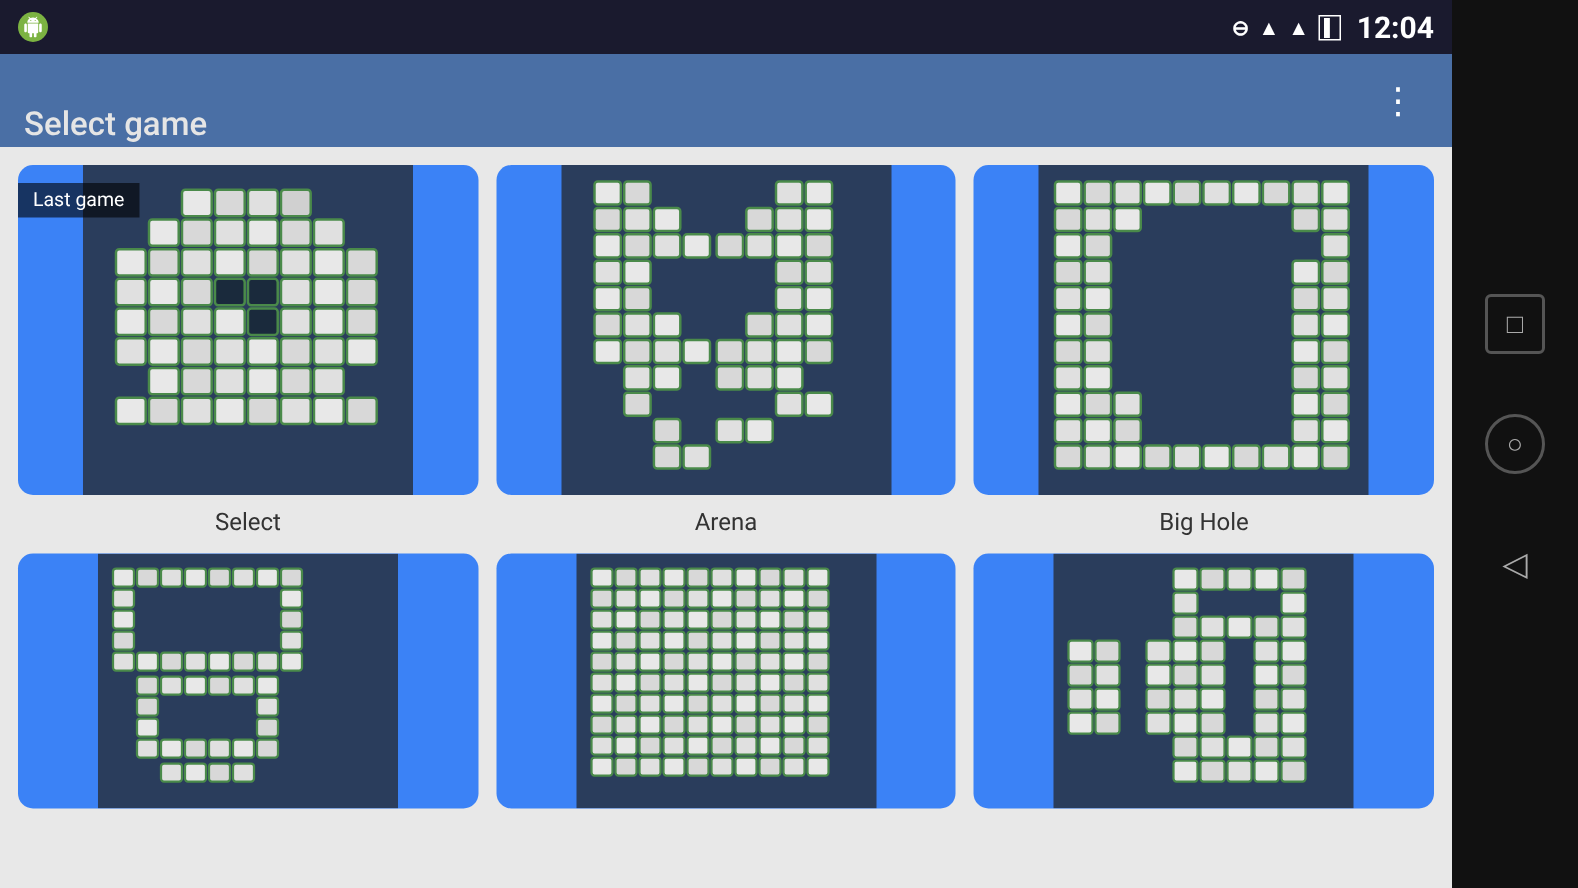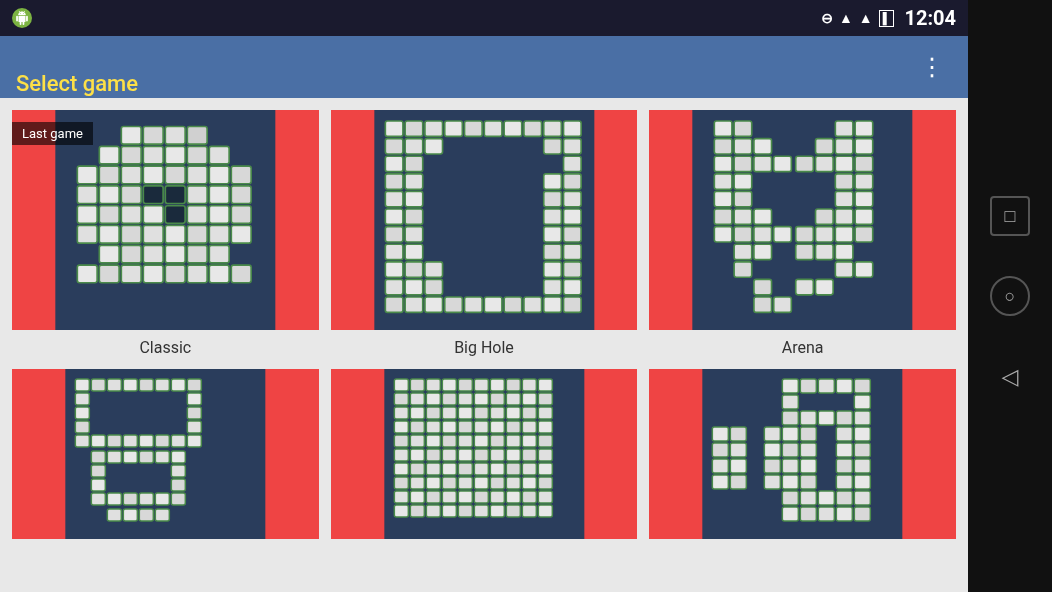--- a/index.html
+++ b/index.html
@@ -68,21 +68,21 @@
       background: #4a6fa5;
       height: 62px;
       display: flex;
       align-items: center;
       justify-content: space-between;
       padding: 0 16px;
       flex-shrink: 0;
     }
 
     .app-bar-title {
-      color: #fde047;
+      color: #e5e5e5;
       font-size: 22px;
       font-weight: 500;
       margin-top: 32px;
     }
 
     .more-icon {
       color: white;
       font-size: 24px;
       cursor: pointer;
       padding: 8px;
@@ -105,22 +105,22 @@
     .game-item {
       display: flex;
       flex-direction: column;
       align-items: center;
       cursor: pointer;
     }
 
     .game-thumbnail {
       width: 100%;
       height: 220px;
-      background: #ef4444;
-      border-radius: 0;
+      background: #3b82f6;
+      border-radius: 10px;
       overflow: hidden;
       position: relative;
     }
 
     .game-thumbnail.bottom-row {
       height: 170px;
     }
 
     .game-label {
       font-size: 16px;
@@ -273,21 +273,91 @@
             <rect x="20" y="141" width="18" height="16" rx="2" fill="#e8e8e8" stroke="#4a8a4a" stroke-width="1.5"></rect>
             <rect x="40" y="141" width="18" height="16" rx="2" fill="#d8d8d8" stroke="#4a8a4a" stroke-width="1.5"></rect>
             <rect x="60" y="141" width="18" height="16" rx="2" fill="#e0e0e0" stroke="#4a8a4a" stroke-width="1.5"></rect>
             <rect x="80" y="141" width="18" height="16" rx="2" fill="#e8e8e8" stroke="#4a8a4a" stroke-width="1.5"></rect>
             <rect x="100" y="141" width="18" height="16" rx="2" fill="#d8d8d8" stroke="#4a8a4a" stroke-width="1.5"></rect>
             <rect x="120" y="141" width="18" height="16" rx="2" fill="#e0e0e0" stroke="#4a8a4a" stroke-width="1.5"></rect>
             <rect x="140" y="141" width="18" height="16" rx="2" fill="#e8e8e8" stroke="#4a8a4a" stroke-width="1.5"></rect>
             <rect x="160" y="141" width="18" height="16" rx="2" fill="#d8d8d8" stroke="#4a8a4a" stroke-width="1.5"></rect>
           </svg>
         </div>
-        <span class="game-label">Classic</span>
+        <span class="game-label">Select</span>
+      </div>
+
+      <div class="game-item">
+        <div class="game-thumbnail">
+          <svg class="board-svg" viewBox="0 0 200 200" xmlns="http://www.w3.org/2000/svg">
+            <rect width="200" height="200" fill="#2a3d5c"></rect>
+
+            <rect x="20" y="10" width="16" height="14" rx="2" fill="#e8e8e8" stroke="#4a8a4a" stroke-width="1.5"></rect>
+            <rect x="38" y="10" width="16" height="14" rx="2" fill="#d8d8d8" stroke="#4a8a4a" stroke-width="1.5"></rect>
+            <rect x="130" y="10" width="16" height="14" rx="2" fill="#e0e0e0" stroke="#4a8a4a" stroke-width="1.5"></rect>
+            <rect x="148" y="10" width="16" height="14" rx="2" fill="#e8e8e8" stroke="#4a8a4a" stroke-width="1.5"></rect>
+
+            <rect x="20" y="26" width="16" height="14" rx="2" fill="#d8d8d8" stroke="#4a8a4a" stroke-width="1.5"></rect>
+            <rect x="38" y="26" width="16" height="14" rx="2" fill="#e0e0e0" stroke="#4a8a4a" stroke-width="1.5"></rect>
+            <rect x="56" y="26" width="16" height="14" rx="2" fill="#e8e8e8" stroke="#4a8a4a" stroke-width="1.5"></rect>
+            <rect x="112" y="26" width="16" height="14" rx="2" fill="#d8d8d8" stroke="#4a8a4a" stroke-width="1.5"></rect>
+            <rect x="130" y="26" width="16" height="14" rx="2" fill="#e0e0e0" stroke="#4a8a4a" stroke-width="1.5"></rect>
+            <rect x="148" y="26" width="16" height="14" rx="2" fill="#e8e8e8" stroke="#4a8a4a" stroke-width="1.5"></rect>
+
+            <rect x="20" y="42" width="16" height="14" rx="2" fill="#e8e8e8" stroke="#4a8a4a" stroke-width="1.5"></rect>
+            <rect x="38" y="42" width="16" height="14" rx="2" fill="#d8d8d8" stroke="#4a8a4a" stroke-width="1.5"></rect>
+            <rect x="56" y="42" width="16" height="14" rx="2" fill="#e0e0e0" stroke="#4a8a4a" stroke-width="1.5"></rect>
+            <rect x="74" y="42" width="16" height="14" rx="2" fill="#e8e8e8" stroke="#4a8a4a" stroke-width="1.5"></rect>
+            <rect x="94" y="42" width="16" height="14" rx="2" fill="#d8d8d8" stroke="#4a8a4a" stroke-width="1.5"></rect>
+            <rect x="112" y="42" width="16" height="14" rx="2" fill="#e0e0e0" stroke="#4a8a4a" stroke-width="1.5"></rect>
+            <rect x="130" y="42" width="16" height="14" rx="2" fill="#e8e8e8" stroke="#4a8a4a" stroke-width="1.5"></rect>
+            <rect x="148" y="42" width="16" height="14" rx="2" fill="#d8d8d8" stroke="#4a8a4a" stroke-width="1.5"></rect>
+
+            <rect x="20" y="58" width="16" height="14" rx="2" fill="#e0e0e0" stroke="#4a8a4a" stroke-width="1.5"></rect>
+            <rect x="38" y="58" width="16" height="14" rx="2" fill="#e8e8e8" stroke="#4a8a4a" stroke-width="1.5"></rect>
+            <rect x="130" y="58" width="16" height="14" rx="2" fill="#d8d8d8" stroke="#4a8a4a" stroke-width="1.5"></rect>
+            <rect x="148" y="58" width="16" height="14" rx="2" fill="#e0e0e0" stroke="#4a8a4a" stroke-width="1.5"></rect>
+            <rect x="20" y="74" width="16" height="14" rx="2" fill="#e8e8e8" stroke="#4a8a4a" stroke-width="1.5"></rect>
+            <rect x="38" y="74" width="16" height="14" rx="2" fill="#d8d8d8" stroke="#4a8a4a" stroke-width="1.5"></rect>
+            <rect x="130" y="74" width="16" height="14" rx="2" fill="#e0e0e0" stroke="#4a8a4a" stroke-width="1.5"></rect>
+            <rect x="148" y="74" width="16" height="14" rx="2" fill="#e8e8e8" stroke="#4a8a4a" stroke-width="1.5"></rect>
+
+            <rect x="20" y="90" width="16" height="14" rx="2" fill="#d8d8d8" stroke="#4a8a4a" stroke-width="1.5"></rect>
+            <rect x="38" y="90" width="16" height="14" rx="2" fill="#e0e0e0" stroke="#4a8a4a" stroke-width="1.5"></rect>
+            <rect x="56" y="90" width="16" height="14" rx="2" fill="#e8e8e8" stroke="#4a8a4a" stroke-width="1.5"></rect>
+            <rect x="112" y="90" width="16" height="14" rx="2" fill="#d8d8d8" stroke="#4a8a4a" stroke-width="1.5"></rect>
+            <rect x="130" y="90" width="16" height="14" rx="2" fill="#e0e0e0" stroke="#4a8a4a" stroke-width="1.5"></rect>
+            <rect x="148" y="90" width="16" height="14" rx="2" fill="#e8e8e8" stroke="#4a8a4a" stroke-width="1.5"></rect>
+
+            <rect x="20" y="106" width="16" height="14" rx="2" fill="#e8e8e8" stroke="#4a8a4a" stroke-width="1.5"></rect>
+            <rect x="38" y="106" width="16" height="14" rx="2" fill="#d8d8d8" stroke="#4a8a4a" stroke-width="1.5"></rect>
+            <rect x="56" y="106" width="16" height="14" rx="2" fill="#e0e0e0" stroke="#4a8a4a" stroke-width="1.5"></rect>
+            <rect x="74" y="106" width="16" height="14" rx="2" fill="#e8e8e8" stroke="#4a8a4a" stroke-width="1.5"></rect>
+            <rect x="94" y="106" width="16" height="14" rx="2" fill="#d8d8d8" stroke="#4a8a4a" stroke-width="1.5"></rect>
+            <rect x="112" y="106" width="16" height="14" rx="2" fill="#e0e0e0" stroke="#4a8a4a" stroke-width="1.5"></rect>
+            <rect x="130" y="106" width="16" height="14" rx="2" fill="#e8e8e8" stroke="#4a8a4a" stroke-width="1.5"></rect>
+            <rect x="148" y="106" width="16" height="14" rx="2" fill="#d8d8d8" stroke="#4a8a4a" stroke-width="1.5"></rect>
+
+            <rect x="38" y="122" width="16" height="14" rx="2" fill="#e0e0e0" stroke="#4a8a4a" stroke-width="1.5"></rect>
+            <rect x="56" y="122" width="16" height="14" rx="2" fill="#e8e8e8" stroke="#4a8a4a" stroke-width="1.5"></rect>
+            <rect x="94" y="122" width="16" height="14" rx="2" fill="#d8d8d8" stroke="#4a8a4a" stroke-width="1.5"></rect>
+            <rect x="112" y="122" width="16" height="14" rx="2" fill="#e0e0e0" stroke="#4a8a4a" stroke-width="1.5"></rect>
+            <rect x="130" y="122" width="16" height="14" rx="2" fill="#e8e8e8" stroke="#4a8a4a" stroke-width="1.5"></rect>
+            <rect x="38" y="138" width="16" height="14" rx="2" fill="#d8d8d8" stroke="#4a8a4a" stroke-width="1.5"></rect>
+            <rect x="130" y="138" width="16" height="14" rx="2" fill="#e0e0e0" stroke="#4a8a4a" stroke-width="1.5"></rect>
+            <rect x="148" y="138" width="16" height="14" rx="2" fill="#e8e8e8" stroke="#4a8a4a" stroke-width="1.5"></rect>
+
+            <rect x="56" y="154" width="16" height="14" rx="2" fill="#d8d8d8" stroke="#4a8a4a" stroke-width="1.5"></rect>
+            <rect x="94" y="154" width="16" height="14" rx="2" fill="#e0e0e0" stroke="#4a8a4a" stroke-width="1.5"></rect>
+            <rect x="112" y="154" width="16" height="14" rx="2" fill="#e8e8e8" stroke="#4a8a4a" stroke-width="1.5"></rect>
+            <rect x="56" y="170" width="16" height="14" rx="2" fill="#d8d8d8" stroke="#4a8a4a" stroke-width="1.5"></rect>
+            <rect x="74" y="170" width="16" height="14" rx="2" fill="#e0e0e0" stroke="#4a8a4a" stroke-width="1.5"></rect>
+          </svg>
+        </div>
+        <span class="game-label">Arena</span>
       </div>
 
       <div class="game-item">
         <div class="game-thumbnail">
           <svg class="board-svg" viewBox="0 0 200 200" xmlns="http://www.w3.org/2000/svg">
             <rect width="200" height="200" fill="#2a3d5c"></rect>
 
             <rect x="10" y="10" width="16" height="14" rx="2" fill="#e8e8e8" stroke="#4a8a4a" stroke-width="1.5"></rect>
             <rect x="28" y="10" width="16" height="14" rx="2" fill="#d8d8d8" stroke="#4a8a4a" stroke-width="1.5"></rect>
             <rect x="46" y="10" width="16" height="14" rx="2" fill="#e0e0e0" stroke="#4a8a4a" stroke-width="1.5"></rect>
@@ -348,90 +418,20 @@
             <rect x="64" y="170" width="16" height="14" rx="2" fill="#d8d8d8" stroke="#4a8a4a" stroke-width="1.5"></rect>
             <rect x="82" y="170" width="16" height="14" rx="2" fill="#e0e0e0" stroke="#4a8a4a" stroke-width="1.5"></rect>
             <rect x="100" y="170" width="16" height="14" rx="2" fill="#e8e8e8" stroke="#4a8a4a" stroke-width="1.5"></rect>
             <rect x="118" y="170" width="16" height="14" rx="2" fill="#d8d8d8" stroke="#4a8a4a" stroke-width="1.5"></rect>
             <rect x="136" y="170" width="16" height="14" rx="2" fill="#e0e0e0" stroke="#4a8a4a" stroke-width="1.5"></rect>
             <rect x="154" y="170" width="16" height="14" rx="2" fill="#e8e8e8" stroke="#4a8a4a" stroke-width="1.5"></rect>
             <rect x="172" y="170" width="16" height="14" rx="2" fill="#d8d8d8" stroke="#4a8a4a" stroke-width="1.5"></rect>
           </svg>
         </div>
         <span class="game-label">Big Hole</span>
-      </div>
-
-      <div class="game-item">
-        <div class="game-thumbnail">
-          <svg class="board-svg" viewBox="0 0 200 200" xmlns="http://www.w3.org/2000/svg">
-            <rect width="200" height="200" fill="#2a3d5c"></rect>
-
-            <rect x="20" y="10" width="16" height="14" rx="2" fill="#e8e8e8" stroke="#4a8a4a" stroke-width="1.5"></rect>
-            <rect x="38" y="10" width="16" height="14" rx="2" fill="#d8d8d8" stroke="#4a8a4a" stroke-width="1.5"></rect>
-            <rect x="130" y="10" width="16" height="14" rx="2" fill="#e0e0e0" stroke="#4a8a4a" stroke-width="1.5"></rect>
-            <rect x="148" y="10" width="16" height="14" rx="2" fill="#e8e8e8" stroke="#4a8a4a" stroke-width="1.5"></rect>
-
-            <rect x="20" y="26" width="16" height="14" rx="2" fill="#d8d8d8" stroke="#4a8a4a" stroke-width="1.5"></rect>
-            <rect x="38" y="26" width="16" height="14" rx="2" fill="#e0e0e0" stroke="#4a8a4a" stroke-width="1.5"></rect>
-            <rect x="56" y="26" width="16" height="14" rx="2" fill="#e8e8e8" stroke="#4a8a4a" stroke-width="1.5"></rect>
-            <rect x="112" y="26" width="16" height="14" rx="2" fill="#d8d8d8" stroke="#4a8a4a" stroke-width="1.5"></rect>
-            <rect x="130" y="26" width="16" height="14" rx="2" fill="#e0e0e0" stroke="#4a8a4a" stroke-width="1.5"></rect>
-            <rect x="148" y="26" width="16" height="14" rx="2" fill="#e8e8e8" stroke="#4a8a4a" stroke-width="1.5"></rect>
-
-            <rect x="20" y="42" width="16" height="14" rx="2" fill="#e8e8e8" stroke="#4a8a4a" stroke-width="1.5"></rect>
-            <rect x="38" y="42" width="16" height="14" rx="2" fill="#d8d8d8" stroke="#4a8a4a" stroke-width="1.5"></rect>
-            <rect x="56" y="42" width="16" height="14" rx="2" fill="#e0e0e0" stroke="#4a8a4a" stroke-width="1.5"></rect>
-            <rect x="74" y="42" width="16" height="14" rx="2" fill="#e8e8e8" stroke="#4a8a4a" stroke-width="1.5"></rect>
-            <rect x="94" y="42" width="16" height="14" rx="2" fill="#d8d8d8" stroke="#4a8a4a" stroke-width="1.5"></rect>
-            <rect x="112" y="42" width="16" height="14" rx="2" fill="#e0e0e0" stroke="#4a8a4a" stroke-width="1.5"></rect>
-            <rect x="130" y="42" width="16" height="14" rx="2" fill="#e8e8e8" stroke="#4a8a4a" stroke-width="1.5"></rect>
-            <rect x="148" y="42" width="16" height="14" rx="2" fill="#d8d8d8" stroke="#4a8a4a" stroke-width="1.5"></rect>
-
-            <rect x="20" y="58" width="16" height="14" rx="2" fill="#e0e0e0" stroke="#4a8a4a" stroke-width="1.5"></rect>
-            <rect x="38" y="58" width="16" height="14" rx="2" fill="#e8e8e8" stroke="#4a8a4a" stroke-width="1.5"></rect>
-            <rect x="130" y="58" width="16" height="14" rx="2" fill="#d8d8d8" stroke="#4a8a4a" stroke-width="1.5"></rect>
-            <rect x="148" y="58" width="16" height="14" rx="2" fill="#e0e0e0" stroke="#4a8a4a" stroke-width="1.5"></rect>
-            <rect x="20" y="74" width="16" height="14" rx="2" fill="#e8e8e8" stroke="#4a8a4a" stroke-width="1.5"></rect>
-            <rect x="38" y="74" width="16" height="14" rx="2" fill="#d8d8d8" stroke="#4a8a4a" stroke-width="1.5"></rect>
-            <rect x="130" y="74" width="16" height="14" rx="2" fill="#e0e0e0" stroke="#4a8a4a" stroke-width="1.5"></rect>
-            <rect x="148" y="74" width="16" height="14" rx="2" fill="#e8e8e8" stroke="#4a8a4a" stroke-width="1.5"></rect>
-
-            <rect x="20" y="90" width="16" height="14" rx="2" fill="#d8d8d8" stroke="#4a8a4a" stroke-width="1.5"></rect>
-            <rect x="38" y="90" width="16" height="14" rx="2" fill="#e0e0e0" stroke="#4a8a4a" stroke-width="1.5"></rect>
-            <rect x="56" y="90" width="16" height="14" rx="2" fill="#e8e8e8" stroke="#4a8a4a" stroke-width="1.5"></rect>
-            <rect x="112" y="90" width="16" height="14" rx="2" fill="#d8d8d8" stroke="#4a8a4a" stroke-width="1.5"></rect>
-            <rect x="130" y="90" width="16" height="14" rx="2" fill="#e0e0e0" stroke="#4a8a4a" stroke-width="1.5"></rect>
-            <rect x="148" y="90" width="16" height="14" rx="2" fill="#e8e8e8" stroke="#4a8a4a" stroke-width="1.5"></rect>
-
-            <rect x="20" y="106" width="16" height="14" rx="2" fill="#e8e8e8" stroke="#4a8a4a" stroke-width="1.5"></rect>
-            <rect x="38" y="106" width="16" height="14" rx="2" fill="#d8d8d8" stroke="#4a8a4a" stroke-width="1.5"></rect>
-            <rect x="56" y="106" width="16" height="14" rx="2" fill="#e0e0e0" stroke="#4a8a4a" stroke-width="1.5"></rect>
-            <rect x="74" y="106" width="16" height="14" rx="2" fill="#e8e8e8" stroke="#4a8a4a" stroke-width="1.5"></rect>
-            <rect x="94" y="106" width="16" height="14" rx="2" fill="#d8d8d8" stroke="#4a8a4a" stroke-width="1.5"></rect>
-            <rect x="112" y="106" width="16" height="14" rx="2" fill="#e0e0e0" stroke="#4a8a4a" stroke-width="1.5"></rect>
-            <rect x="130" y="106" width="16" height="14" rx="2" fill="#e8e8e8" stroke="#4a8a4a" stroke-width="1.5"></rect>
-            <rect x="148" y="106" width="16" height="14" rx="2" fill="#d8d8d8" stroke="#4a8a4a" stroke-width="1.5"></rect>
-
-            <rect x="38" y="122" width="16" height="14" rx="2" fill="#e0e0e0" stroke="#4a8a4a" stroke-width="1.5"></rect>
-            <rect x="56" y="122" width="16" height="14" rx="2" fill="#e8e8e8" stroke="#4a8a4a" stroke-width="1.5"></rect>
-            <rect x="94" y="122" width="16" height="14" rx="2" fill="#d8d8d8" stroke="#4a8a4a" stroke-width="1.5"></rect>
-            <rect x="112" y="122" width="16" height="14" rx="2" fill="#e0e0e0" stroke="#4a8a4a" stroke-width="1.5"></rect>
-            <rect x="130" y="122" width="16" height="14" rx="2" fill="#e8e8e8" stroke="#4a8a4a" stroke-width="1.5"></rect>
-            <rect x="38" y="138" width="16" height="14" rx="2" fill="#d8d8d8" stroke="#4a8a4a" stroke-width="1.5"></rect>
-            <rect x="130" y="138" width="16" height="14" rx="2" fill="#e0e0e0" stroke="#4a8a4a" stroke-width="1.5"></rect>
-            <rect x="148" y="138" width="16" height="14" rx="2" fill="#e8e8e8" stroke="#4a8a4a" stroke-width="1.5"></rect>
-
-            <rect x="56" y="154" width="16" height="14" rx="2" fill="#d8d8d8" stroke="#4a8a4a" stroke-width="1.5"></rect>
-            <rect x="94" y="154" width="16" height="14" rx="2" fill="#e0e0e0" stroke="#4a8a4a" stroke-width="1.5"></rect>
-            <rect x="112" y="154" width="16" height="14" rx="2" fill="#e8e8e8" stroke="#4a8a4a" stroke-width="1.5"></rect>
-            <rect x="56" y="170" width="16" height="14" rx="2" fill="#d8d8d8" stroke="#4a8a4a" stroke-width="1.5"></rect>
-            <rect x="74" y="170" width="16" height="14" rx="2" fill="#e0e0e0" stroke="#4a8a4a" stroke-width="1.5"></rect>
-          </svg>
-        </div>
-        <span class="game-label">Arena</span>
       </div>
 
       <div class="game-item">
         <div class="game-thumbnail bottom-row">
           <svg class="board-svg" viewBox="0 0 200 170" xmlns="http://www.w3.org/2000/svg">
             <rect width="200" height="170" fill="#2a3d5c"></rect>
 
             <rect x="10" y="10" width="14" height="12" rx="2" fill="#e8e8e8" stroke="#4a8a4a" stroke-width="1.5"></rect>
             <rect x="26" y="10" width="14" height="12" rx="2" fill="#d8d8d8" stroke="#4a8a4a" stroke-width="1.5"></rect>
             <rect x="42" y="10" width="14" height="12" rx="2" fill="#e0e0e0" stroke="#4a8a4a" stroke-width="1.5"></rect>

